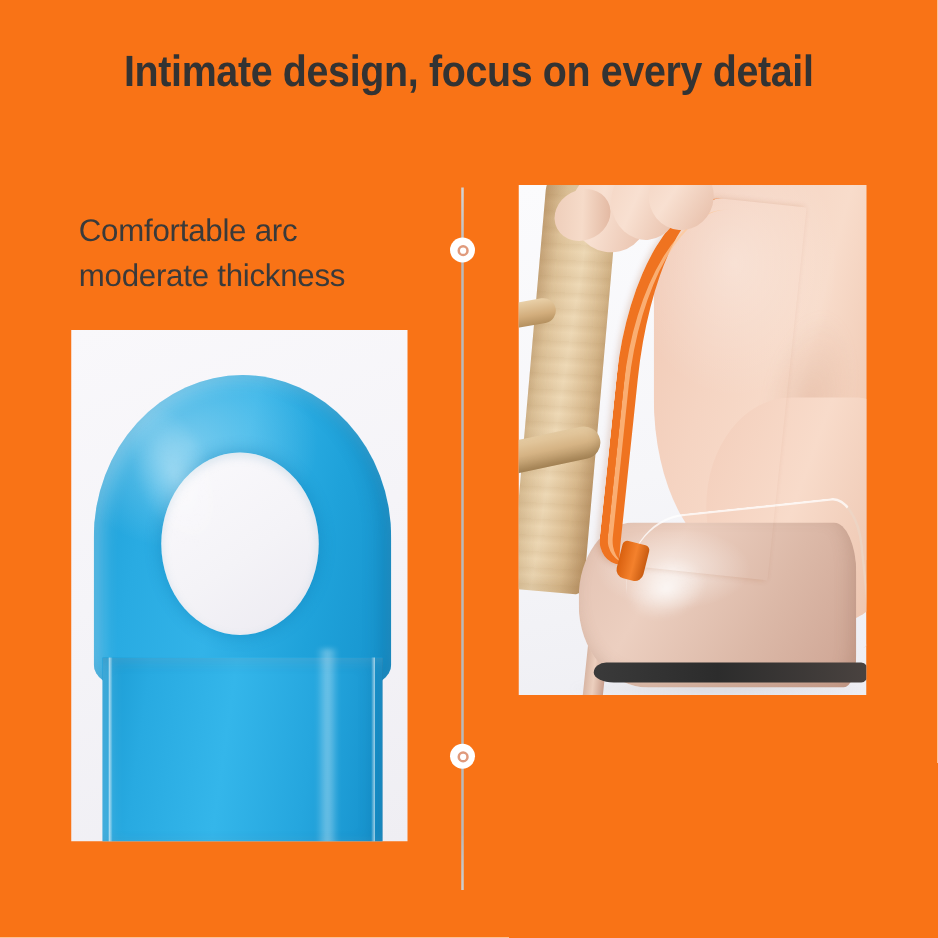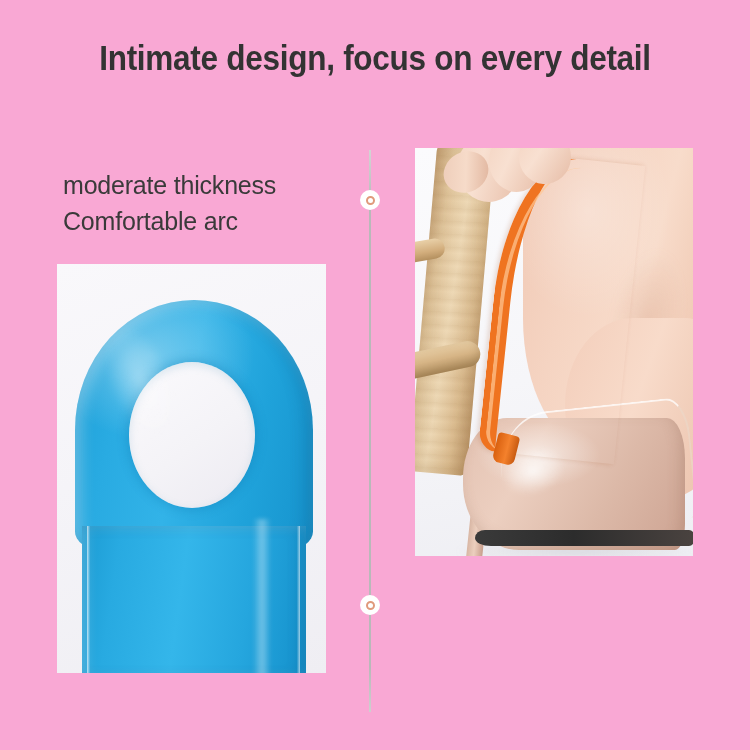--- a/index.html
+++ b/index.html
@@ -4,21 +4,21 @@
 <style>
   html, body {
     margin: 0;
     padding: 0;
     background: #ffffff;
   }
   #page {
     position: relative;
     width: 750px;
     height: 750px;
-    background: #f9a8d4;
+    background: #f97316;
     overflow: hidden;
     font-family: "Liberation Sans", sans-serif;
   }
 
   
   .headline {
     position: absolute;
     left: 0;
     top: 38px;
     width: 750px;
@@ -367,22 +367,22 @@
 
 <div id="page">
 
   <div class="headline">Intimate design, focus on every detail</div>
 
   <div class="divider-line"></div>
   <div class="divider-dot dot-top"></div>
   <div class="divider-dot dot-bottom"></div>
 
   <div class="caption caption-left">
+    <span class="cline">Comfortable arc</span>
     <span class="cline">moderate thickness</span>
-    <span class="cline">Comfortable arc</span>
   </div>
 
   <div class="photo photo-left">
     <div class="blue-horn-wrap">
       <div class="horn-head"></div>
       <div class="horn-hole"></div>
       <div class="horn-gloss2"></div>
       <div class="horn-body"></div>
       <div class="horn-edge horn-edge-l"></div>
       <div class="horn-edge horn-edge-r"></div>

